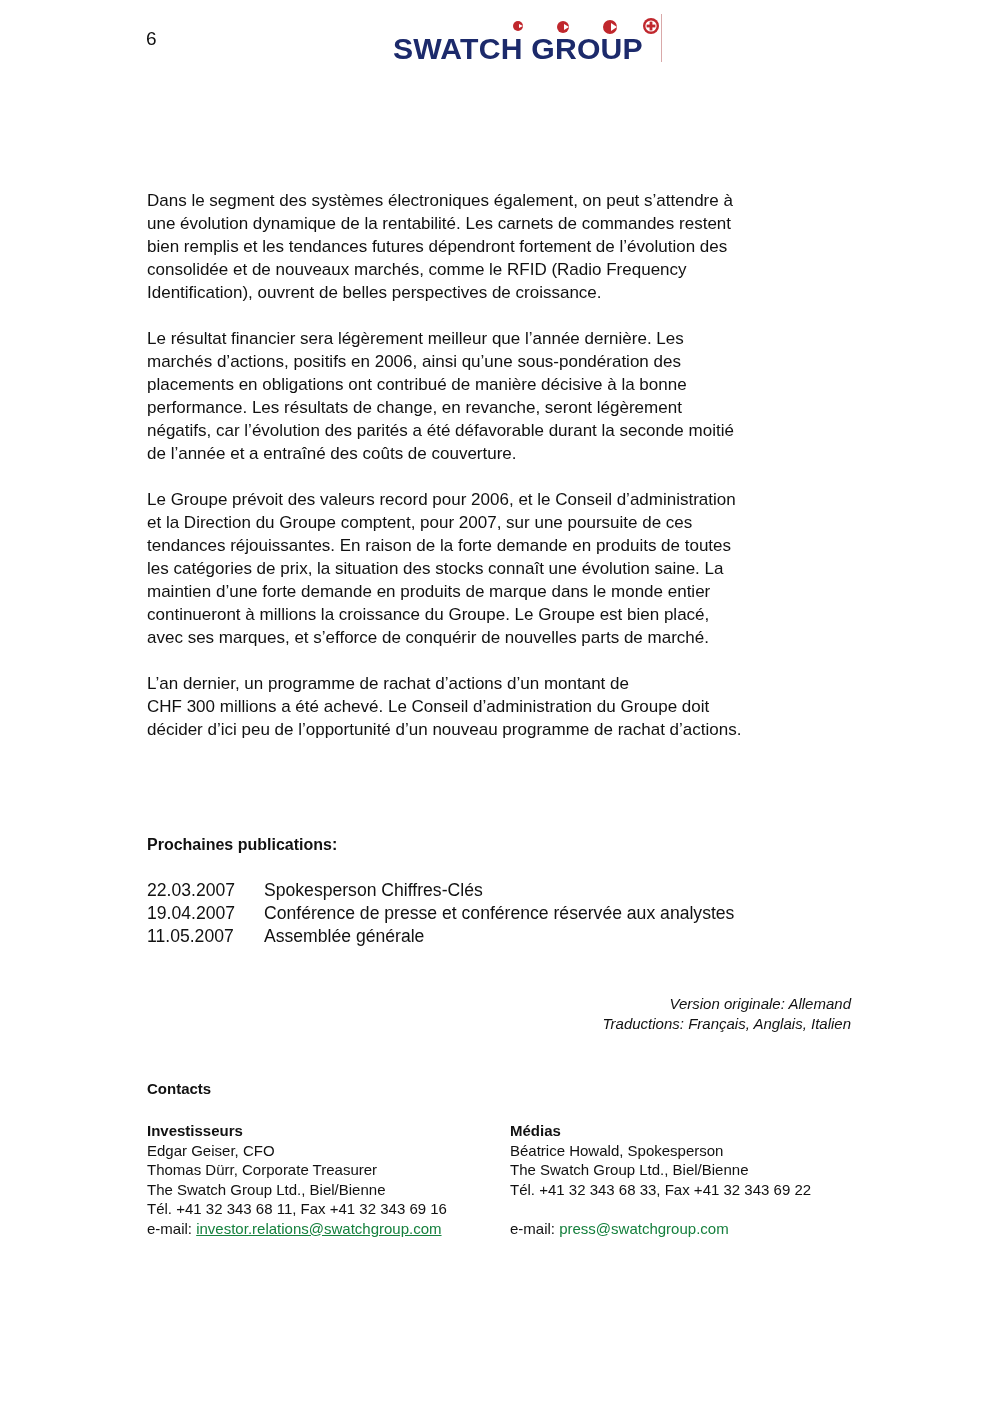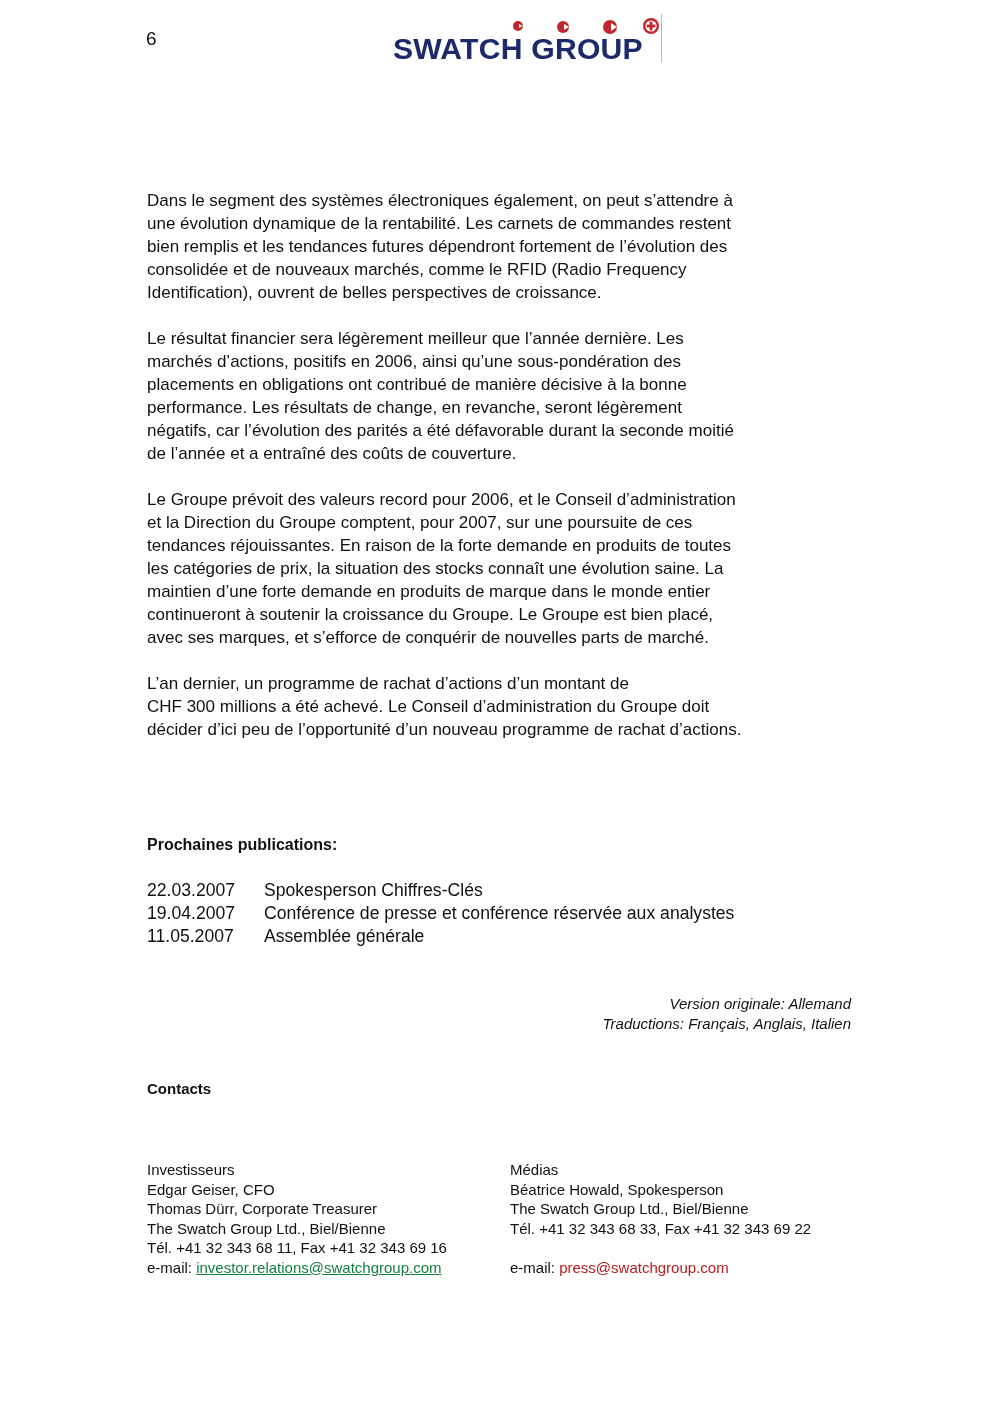--- a/index.html
+++ b/index.html
@@ -114,37 +114,36 @@
     }
     .contact-col {
       position: absolute;
       top: 1121px;
       font-size: 15px;
       line-height: 19.5px;
     }
     .contact-col.investors { left: 147px; }
     .contact-col.media { left: 510px; }
     .contact-col .head {
-      font-weight: normal;
-      margin-top: 39px;
+      font-weight: bold;
     }
     .contact-col .line {
       display: block;
       white-space: nowrap;
     }
     .contact-col .blank {
       display: block;
       height: 19.5px;
     }
     a.email-link {
       color: #15803d;
       text-decoration: underline;
     }
     a.email-plain {
-      color: #b91c1c;
+      color: #15803d;
       text-decoration: none;
     }
   </style>
 </head>
 <body>
 
 <div class="page-number">6</div>
 
 <div class="logo">
   <svg class="logo-marks" viewBox="0 0 272 24" width="272" height="24">
@@ -187,21 +186,21 @@
     <span class="line">performance. Les résultats de change, en revanche, seront légèrement</span>
     <span class="line">négatifs, car l’évolution des parités a été défavorable durant la seconde moitié</span>
     <span class="line">de l’année et a entraîné des coûts de couverture.</span>
   </p>
   <p class="para">
     <span class="line">Le Groupe prévoit des valeurs record pour 2006, et le Conseil d’administration</span>
     <span class="line">et la Direction du Groupe comptent, pour 2007, sur une poursuite de ces</span>
     <span class="line">tendances réjouissantes. En raison de la forte demande en produits de toutes</span>
     <span class="line">les catégories de prix, la situation des stocks connaît une évolution saine. La</span>
     <span class="line">maintien d’une forte demande en produits de marque dans le monde entier</span>
-    <span class="line">continueront à soutenir la croissance du Groupe. Le Groupe est bien placé,</span>
+    <span class="line">continueront à millions la croissance du Groupe. Le Groupe est bien placé,</span>
     <span class="line">avec ses marques, et s’efforce de conquérir de nouvelles parts de marché.</span>
   </p>
   <p class="para">
     <span class="line">L’an dernier, un programme de rachat d’actions d’un montant de</span>
     <span class="line">CHF 300 millions a été achevé. Le Conseil d’administration du Groupe doit</span>
     <span class="line">décider d’ici peu de l’opportunité d’un nouveau programme de rachat d’actions.</span>
   </p>
 </div>
 
 <div class="pub-heading">Prochaines publications:</div>

